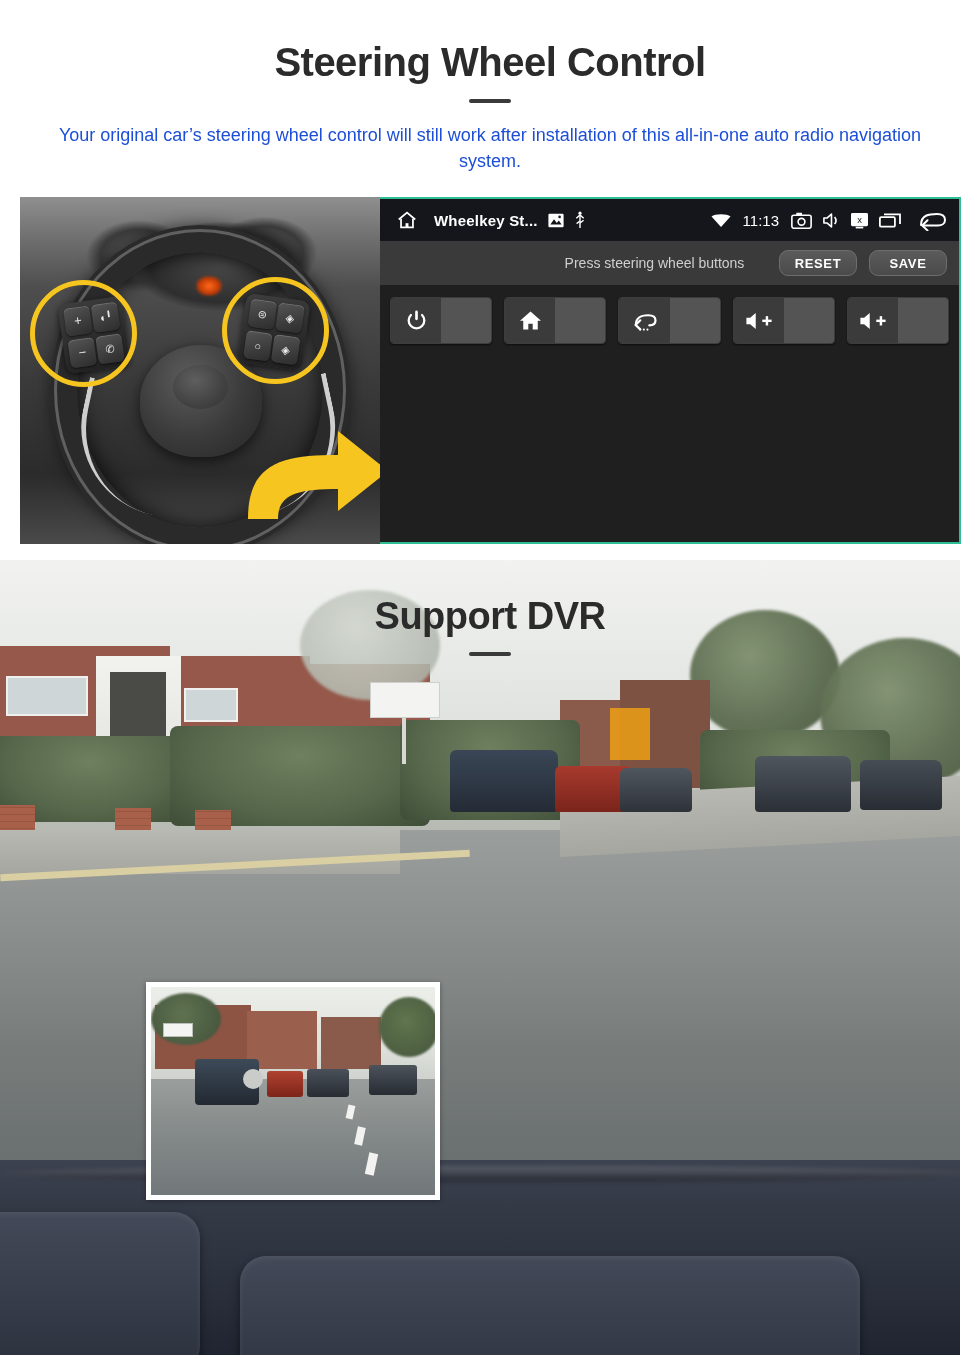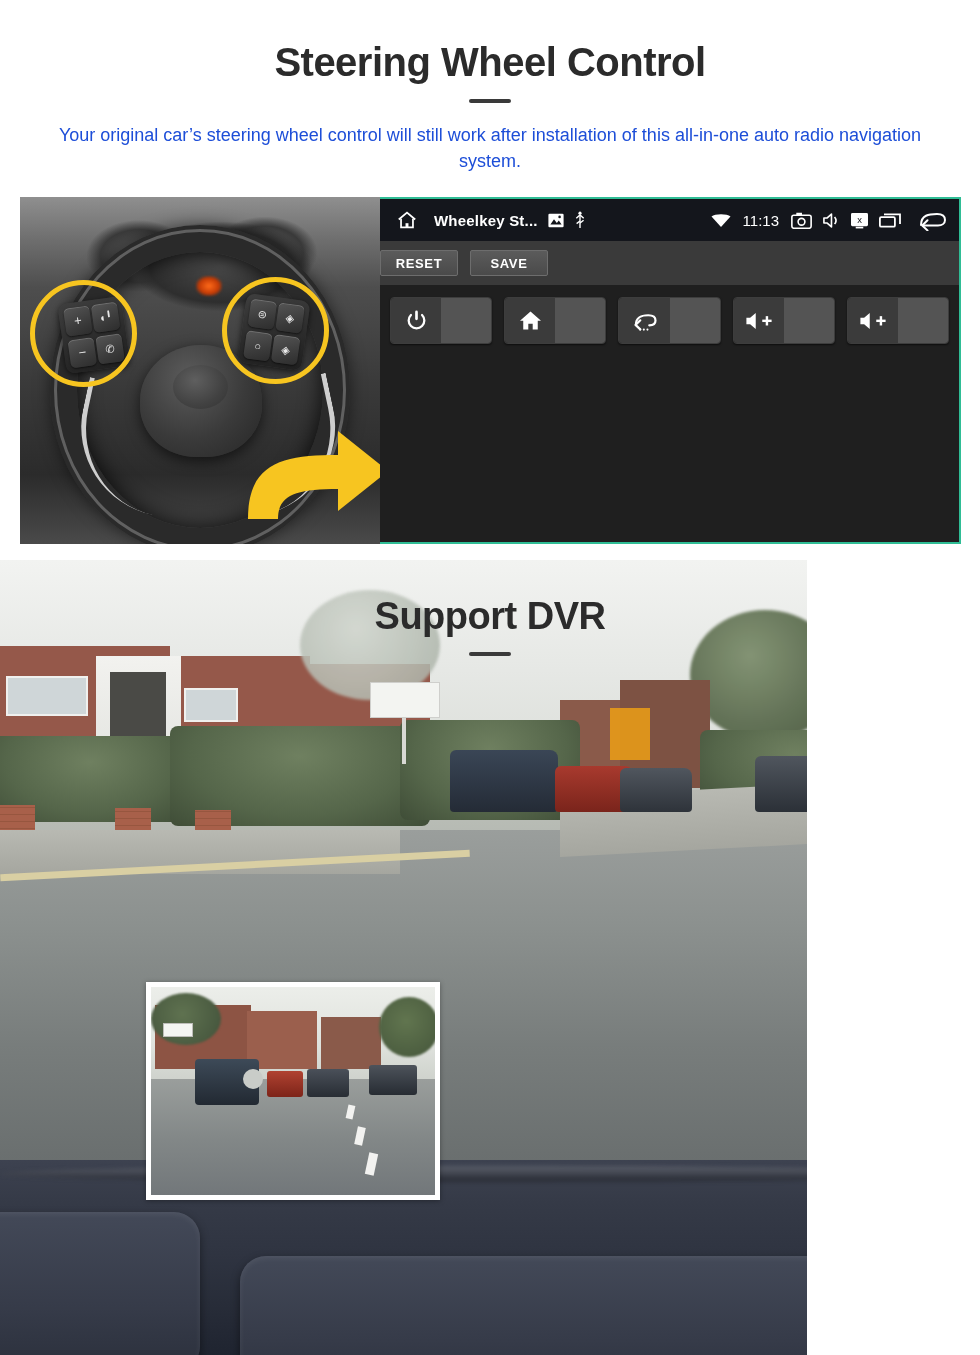--- a/index.html
+++ b/index.html
@@ -134,41 +134,41 @@
     position:relative; height:44px; background:#3a3a3a;
     display:flex; align-items:center;
   }
   .hu-bar .hint {
     flex:1 1 auto; text-align:center; color:#cfcfcf; font-size:14px;
     padding-left:150px;
   }
   .hu-btn {
     height:26px; min-width:78px; margin-right:12px;
     background:linear-gradient(180deg,#5b5b5b 0%, #4a4a4a 100%);
-    border:1px solid #6d6d6d; border-radius:2px;
+    border:1px solid #6d6d6d; border-radius:9px;
     color:#fff; font-size:13px; font-weight:bold; letter-spacing:.6px;
     display:flex; align-items:center; justify-content:center;
   }
 
   .hu-body { position:relative; background:#1f1f1f; height:261px; padding:12px 10px; }
   .hu-cells { display:flex; gap:12px; }
   .hu-cell {
     flex:1 1 0; height:47px; border-radius:4px; overflow:hidden;
     display:flex; box-shadow:0 1px 2px rgba(0,0,0,.6);
     border:1px solid #3d3d3d;
   }
   .cell-icon {
     width:50%; background:#3b3b3b;
     display:flex; align-items:center; justify-content:center;
   }
   .cell-blank { width:50%; background:#545454; }
 
   
   .sec2 {
-    position:absolute; left:0; top:560px; width:807px; height:795px;
+    position:absolute; left:0; top:560px; width:960px; height:795px;
     overflow:hidden;
     background:linear-gradient(180deg,
       #e7e9e6 0%, #dfe2df 8%,
       #cfd3ce 20%, #b9bdb6 32%,
       #a9aea8 44%, #8f948e 56%,
       #6e7370 66%, #4d5158 74%,
       #3b4049 82%, #343945 92%, #2c3039 100%);
   }
   
   .s2-sky {
@@ -355,20 +355,21 @@
         </span>
         <span class="ic" style="margin-left:6px;">
           <svg width="30" height="22" viewBox="0 0 30 22">
               <path d="M4 16 C4 6, 12 5, 20 5 C26 5, 28 8, 28 11 C28 14.5, 25 16.5, 21 16.5 L6 16.5" fill="none" stroke="#fff" stroke-width="2" stroke-linecap="round"></path>
               <path d="M10.5 11.2 L5.2 16.5 L10.5 21.4" fill="none" stroke="#fff" stroke-width="2" stroke-linecap="round" stroke-linejoin="round"></path>
             </svg>
         </span>
       </div>
 
       <div class="hu-bar">
+        <span class="hint">Press steering wheel buttons</span>
         <button class="hu-btn">RESET</button>
         <button class="hu-btn">SAVE</button>
       </div>
 
       <div class="hu-body">
         <div class="hu-cells">
 
           <div class="hu-cell">
             <div class="cell-icon">
               <svg width="21" height="22" viewBox="0 0 22 23">

